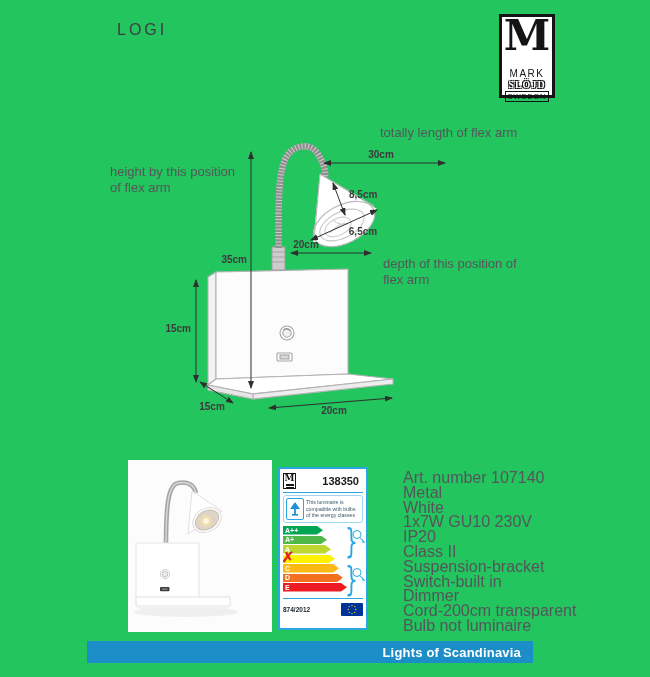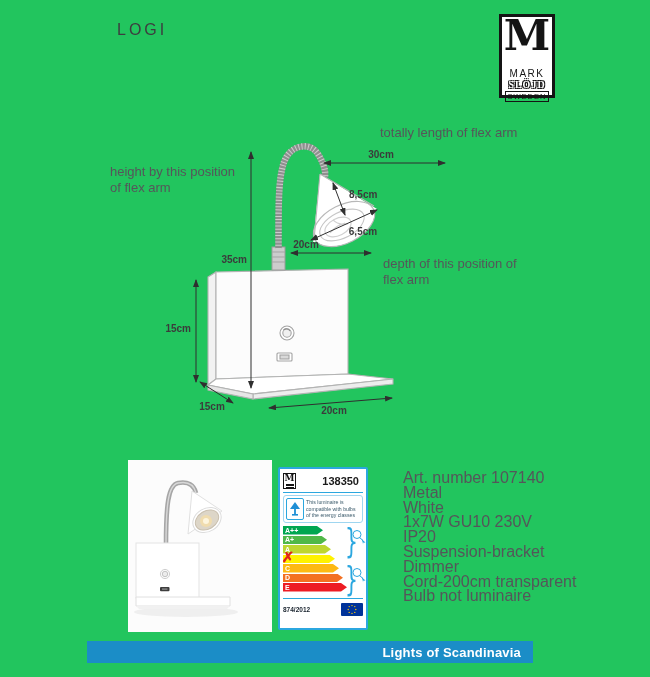--- a/index.html
+++ b/index.html
@@ -298,21 +298,23 @@
       </svg>
     </div>
   </div>
 
   <div class="abs" id="specs">
     <div class="spec-line">Art. number 107140</div>
     <div class="spec-line">Metal</div>
     <div class="spec-line">White</div>
     <div class="spec-line">1x7W GU10 230V</div>
     <div class="spec-line">IP20</div>
+    <div class="spec-line">Class II</div>
     <div class="spec-line">Suspension-bracket</div>
+    <div class="spec-line">Switch-built in</div>
     <div class="spec-line">Dimmer</div>
     <div class="spec-line">Cord-200cm transparent</div>
     <div class="spec-line">Bulb not luminaire</div>
   </div>
 
   <div class="abs" id="footer-banner" style="background: rgb(27, 141, 199);">
     <span>Lights of Scandinavia</span>
   </div>
 
 </div>

